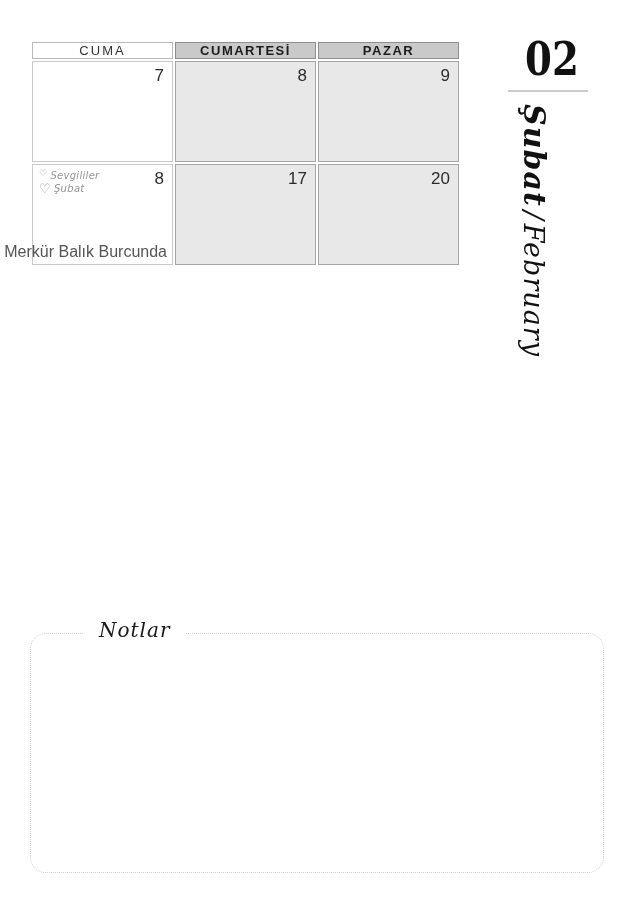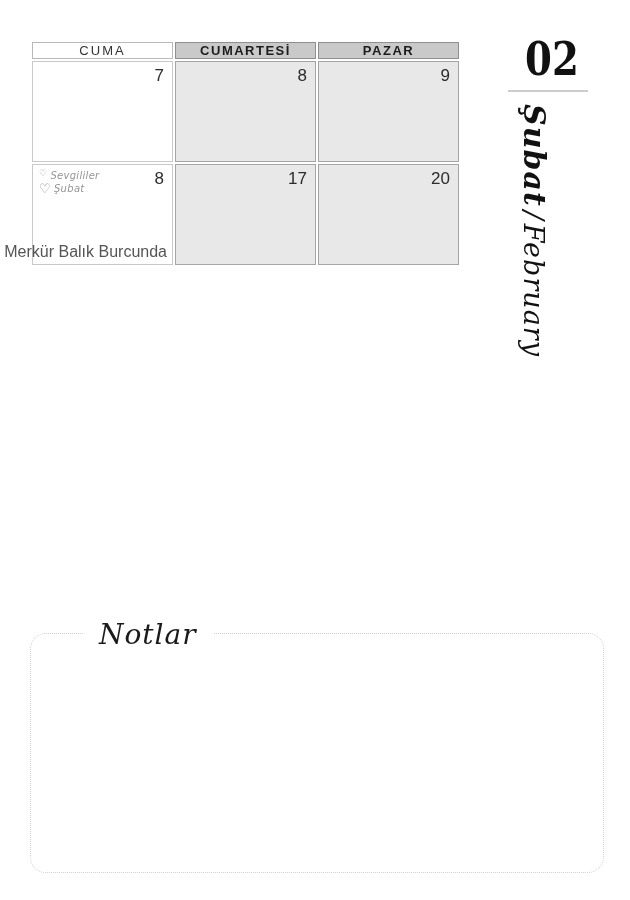--- a/index.html
+++ b/index.html
@@ -86,21 +86,21 @@
   .notes-box {
     position:absolute; left:30px; top:633px;
     width:574px; height:240px;
     border:1px dotted #d0d0d0; border-radius:16px;
     background:#ffffff;
   }
   .notes-label {
     position:absolute; left:52px; top:-16px;
     background:#ffffff; padding:0 16px;
     font-family:"DejaVu Serif", serif; font-style:italic;
-    font-size:28px; color:#1a1a1a; letter-spacing:1px;
+    font-size:20px; color:#1a1a1a; letter-spacing:1px;
   }
 </style>
 </head>
 <body>
 
 <table class="cal">
   <thead>
     <tr>
       <th>CUMA</th>
       <th class="wk">CUMARTESİ</th>

